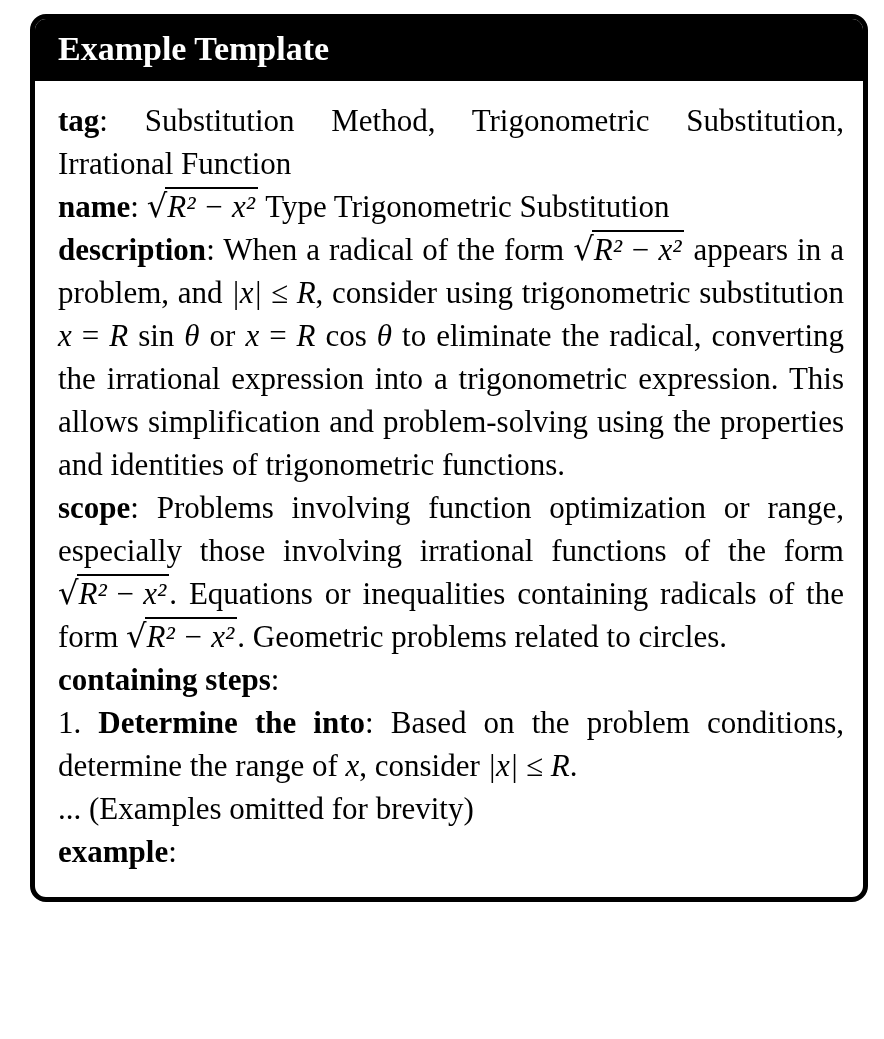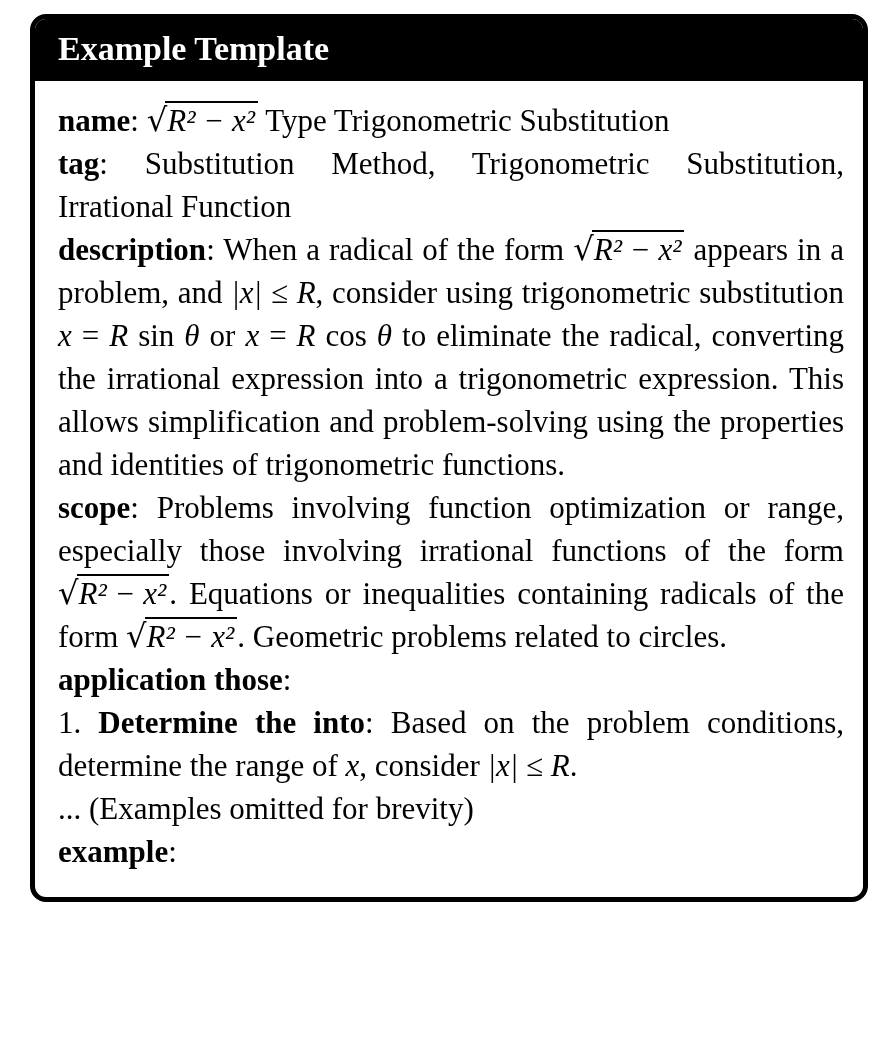--- a/index.html
+++ b/index.html
@@ -66,22 +66,22 @@
   }
 </style>
 </head>
 <body>
 
 <div class="template-box">
   <div class="title-bar">
     <span>Example Template</span>
   </div>
   <div class="box-body" id="template-body">
+      <p><b class="label">tag</b><span class="text">: Substitution Method, Trigonometric Substitution, Irrational Function</span></p>
       <p><b class="label">name</b><span class="text">: </span><span class="sqrt"><span class="sqrt-sign">√</span><span class="sqrt-body">R² − x²</span></span><span class="text"> Type Trigonometric Substitution</span></p>
-      <p><b class="label">tag</b><span class="text">: Substitution Method, Trigonometric Substitution, Irrational Function</span></p>
       <p><b class="label">description</b><span class="text">: When a radical of the form </span><span class="sqrt"><span class="sqrt-sign">√</span><span class="sqrt-body">R² − x²</span></span><span class="text"> appears in a problem, and </span><i class="math">|x| ≤ R</i><span class="text">, consider using trigonometric substitution </span><i class="math">x</i><span class="text"> = </span><i class="math">R</i><span class="text"> sin </span><i class="math">θ</i><span class="text"> or </span><i class="math">x</i><span class="text"> = </span><i class="math">R</i><span class="text"> cos </span><i class="math">θ</i><span class="text"> to eliminate the radical, converting the irrational expression into a trigonometric expression. This allows simplification and problem-solving using the properties and identities of trigonometric functions.</span></p>
       <p><b class="label">scope</b><span class="text">: Problems involving function optimization or range, especially those involving irrational functions of the form </span><span class="sqrt"><span class="sqrt-sign">√</span><span class="sqrt-body">R² − x²</span></span><span class="text">. Equations or inequalities containing radicals of the form </span><span class="sqrt"><span class="sqrt-sign">√</span><span class="sqrt-body">R² − x²</span></span><span class="text">. Geometric problems related to circles.</span></p>
-      <p><b class="label">application those</b><span class="text">:</span></p>
+      <p><b class="label">containing steps</b><span class="text">:</span></p>
       <p><span class="text">1. </span><b class="bold">Determine the into</b><span class="text">: Based on the problem conditions, determine the range of </span><i class="math">x</i><span class="text">, consider </span><i class="math">|x| ≤ R</i><span class="text">.</span></p>
       <p><span class="text">... (Examples omitted for brevity)</span></p>
       <p><b class="label">example</b><span class="text">:</span></p>
     </div>
 </div>
 
 </body></html>

